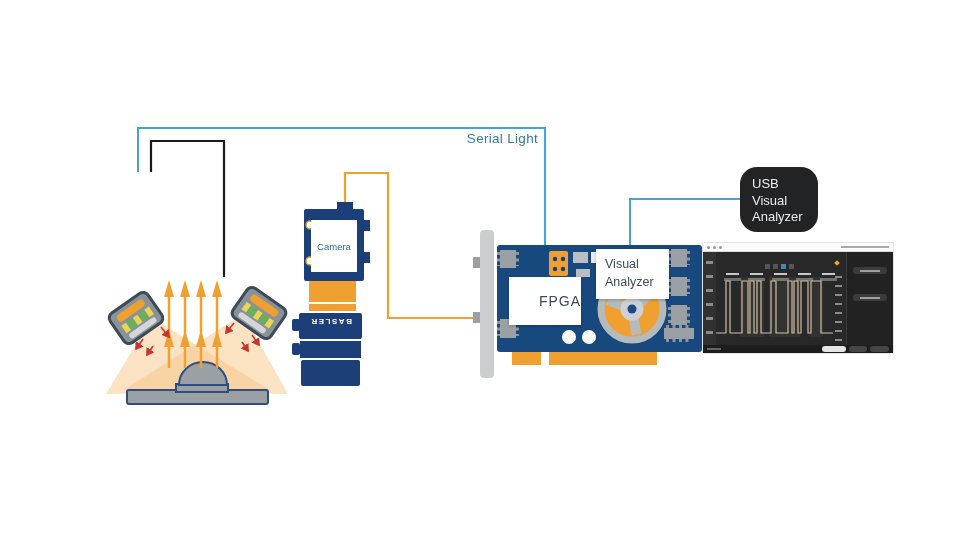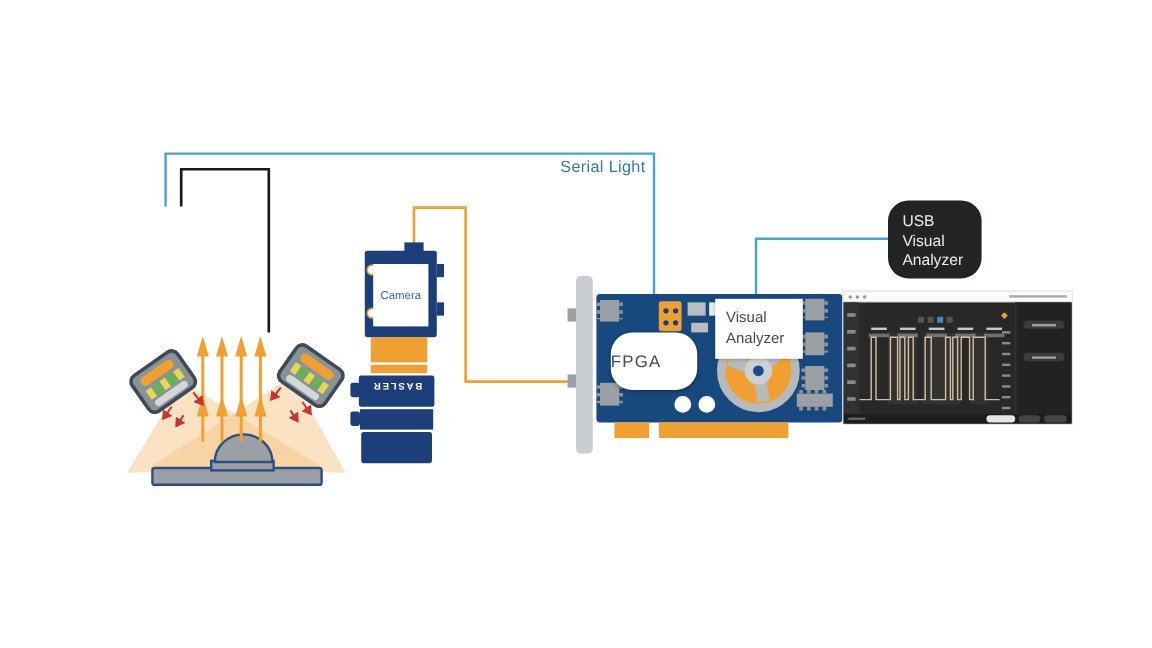--- a/index.html
+++ b/index.html
@@ -17,21 +17,21 @@
       padding:9px 0 0 12px;box-sizing:border-box;font-size:13px;line-height:1.28;z-index:4;}
 
   
   #serial-data{left:440px;top:131px;width:98px;text-align:right;
       color:var(--serial-label,#337ba3);font-size:13.5px;letter-spacing:.3px;z-index:4;}
 
   
   .complabel{background:#fff;color:var(--chip-label,#3c4b57);z-index:5;
       box-shadow:0 1px 3px rgba(0,0,0,.25);}
   #fpga-label{left:509px;top:277px;width:72px;height:48px;display:flex;
-      align-items:center;justify-content:flex-start;font-size:14px;letter-spacing:1px;border-radius:18px;}
+      align-items:center;justify-content:flex-end;font-size:14px;letter-spacing:1px;}
   #va-label{left:596px;top:249px;width:73px;height:50px;box-sizing:border-box;
       padding:7px 0 0 9px;font-size:12.5px;line-height:1.4;}
   #camera-label{left:311px;top:220px;width:46px;height:52px;background:#fff;z-index:5;
       display:flex;align-items:center;justify-content:center;
       font-size:9.5px;color:#2e6da4;}
   #basler-label{left:299px;top:317px;width:63px;text-align:center;z-index:5;
       color:#fff;font-size:8px;font-weight:bold;letter-spacing:1.5px;}
   #basler-label span{display:inline-block;transform:rotate(180deg);}
 
   

